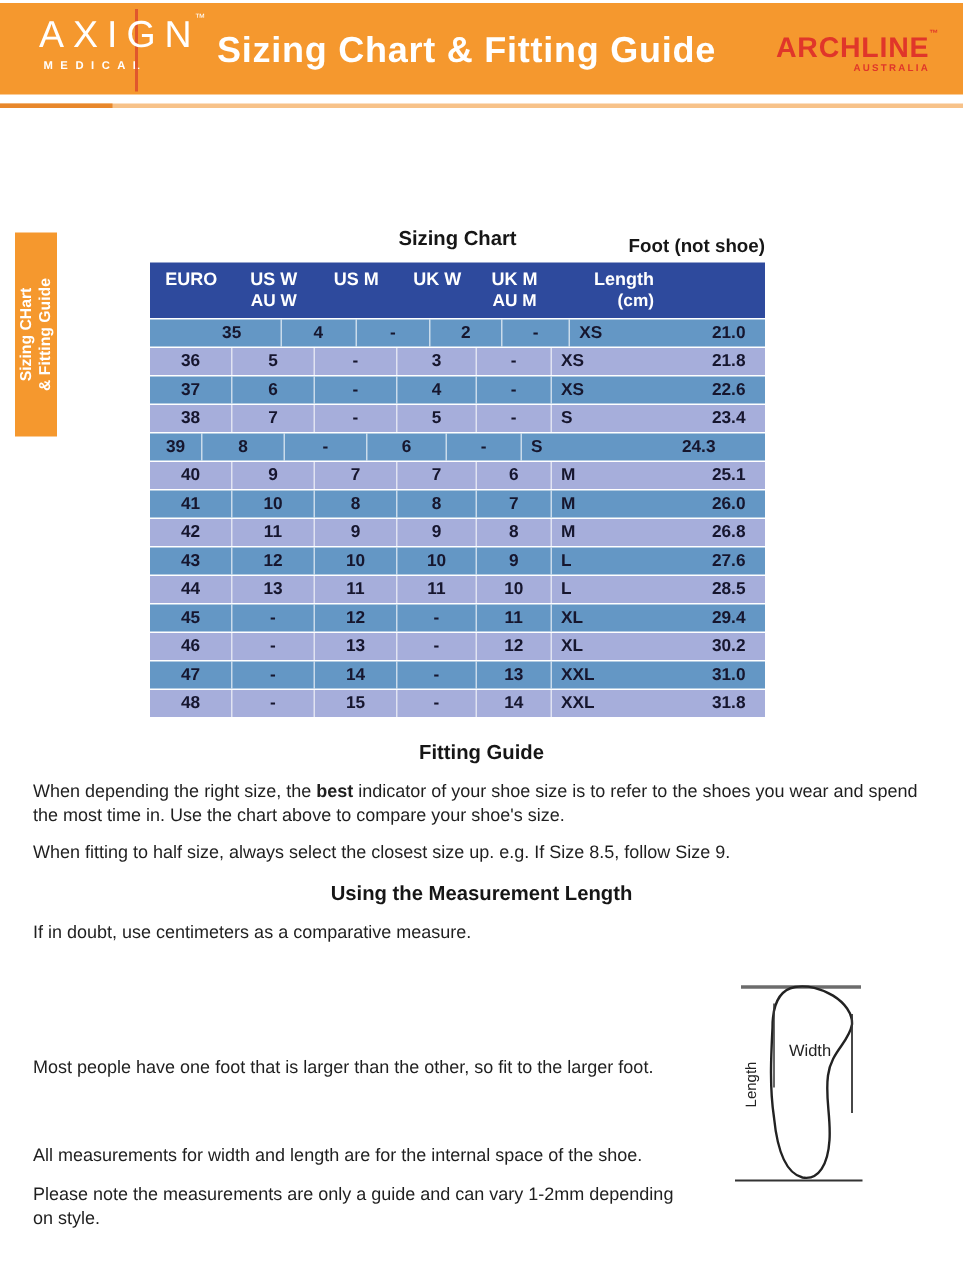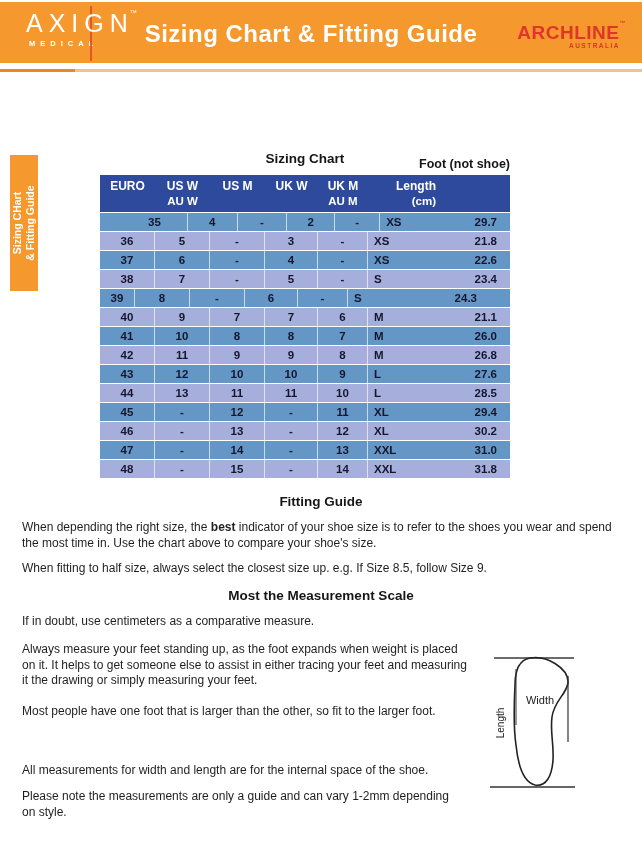--- a/index.html
+++ b/index.html
@@ -110,21 +110,21 @@
         </div>
       </div>
     <div class="tbody">
         <div class="tr odd">
           <div class="td c0 sep" style="width: 73px; margin-left: 22px;">35</div>
           <div class="td c1 sep" style="width: 55px;">4</div>
           <div class="td c2 sep" style="width: 55px;">-</div>
           <div class="td c3 sep" style="width: 53px;">2</div>
           <div class="td c4 sep" style="width: 50px;">-</div>
           <div class="td c5" style="width: 62px;">XS</div>
-          <div class="td c6" style="width: 80px;">29.7</div>
+          <div class="td c6" style="width: 80px;">21.0</div>
         </div>
         <div class="tr even">
           <div class="td c0 sep" style="width: 55px;">36</div>
           <div class="td c1 sep" style="width: 55px;">5</div>
           <div class="td c2 sep" style="width: 55px;">-</div>
           <div class="td c3 sep" style="width: 53px;">3</div>
           <div class="td c4 sep" style="width: 50px;">-</div>
           <div class="td c5" style="width: 62px;">XS</div>
           <div class="td c6" style="width: 80px;">21.8</div>
         </div>
@@ -155,21 +155,21 @@
           <div class="td c5" style="width: 62px;">S</div>
           <div class="td c6" style="width: 80px;">24.3</div>
         </div>
         <div class="tr even">
           <div class="td c0 sep" style="width: 55px;">40</div>
           <div class="td c1 sep" style="width: 55px;">9</div>
           <div class="td c2 sep" style="width: 55px;">7</div>
           <div class="td c3 sep" style="width: 53px;">7</div>
           <div class="td c4 sep" style="width: 50px;">6</div>
           <div class="td c5" style="width: 62px;">M</div>
-          <div class="td c6" style="width: 80px;">21.1</div>
+          <div class="td c6" style="width: 80px;">25.1</div>
         </div>
         <div class="tr odd">
           <div class="td c0 sep" style="width: 55px;">41</div>
           <div class="td c1 sep" style="width: 55px;">10</div>
           <div class="td c2 sep" style="width: 55px;">8</div>
           <div class="td c3 sep" style="width: 53px;">8</div>
           <div class="td c4 sep" style="width: 50px;">7</div>
           <div class="td c5" style="width: 62px;">M</div>
           <div class="td c6" style="width: 80px;">26.0</div>
         </div>
@@ -236,23 +236,22 @@
           <div class="td c5" style="width: 62px;">XXL</div>
           <div class="td c6" style="width: 80px;">31.8</div>
         </div>
       </div>
   </div>
 
   <div class="center-heading" style="top:494px;">Fitting Guide</div>
   <div class="para" style="top:520px; width:600px;"><span>When depending the right size, the </span><b>best</b><span> indicator of your shoe size is to refer to the shoes you wear and spend the most time in. Use the chart above to compare your shoe's size.</span></div>
   <div class="para" style="top:561px; width:600px;">When fitting to half size, always select the closest size up. e.g. If Size 8.5, follow Size 9.</div>
 
-  <div class="center-heading" style="top:588px;">Most the Measurement Scale</div>
+  <div class="center-heading" style="top:588px;">Using the Measurement Length</div>
   <div class="para" style="top:614px; width:600px;">If in doubt, use centimeters as a comparative measure.</div>
-  <div class="para" style="top:642px; width:448px;">Always measure your feet standing up, as the foot expands when weight is placed on it. It helps to get someone else to assist in either tracing your feet and measuring it the drawing or simply measuring your feet.</div>
   <div class="para" style="top:763px; width:600px;">All measurements for width and length are for the internal space of the shoe.</div>
   <div class="para" style="top:704px; width:600px;">Most people have one foot that is larger than the other, so fit to the larger foot.</div>
   <div class="para" style="top:789px; width:440px;">Please note the measurements are only a guide and can vary 1-2mm depending on style.</div>
 
   <svg class="foot-diagram" viewBox="0 0 105 150" xmlns="http://www.w3.org/2000/svg">
     <line x1="12" y1="13" x2="92" y2="13" stroke="#6c6c6c" stroke-width="2.2"></line>
     <line x1="8" y1="142" x2="93" y2="142" stroke="#333" stroke-width="1.4"></line>
     <path fill="none" stroke="#222" stroke-width="1.6" d="M48,13 C37,15 33,26 33,40 C32,60 31,80 34,100 C36,120 41,137 53,140 C64,142 70,131 71,115 C72,99 68,87 70,72 C72,56 84,50 86,38 C87,23 64,10 48,13 Z"></path>
     <line x1="34" y1="24" x2="34" y2="80" stroke="#333" stroke-width="1"></line>
     <line x1="86" y1="31" x2="86" y2="97" stroke="#333" stroke-width="1.2"></line>

